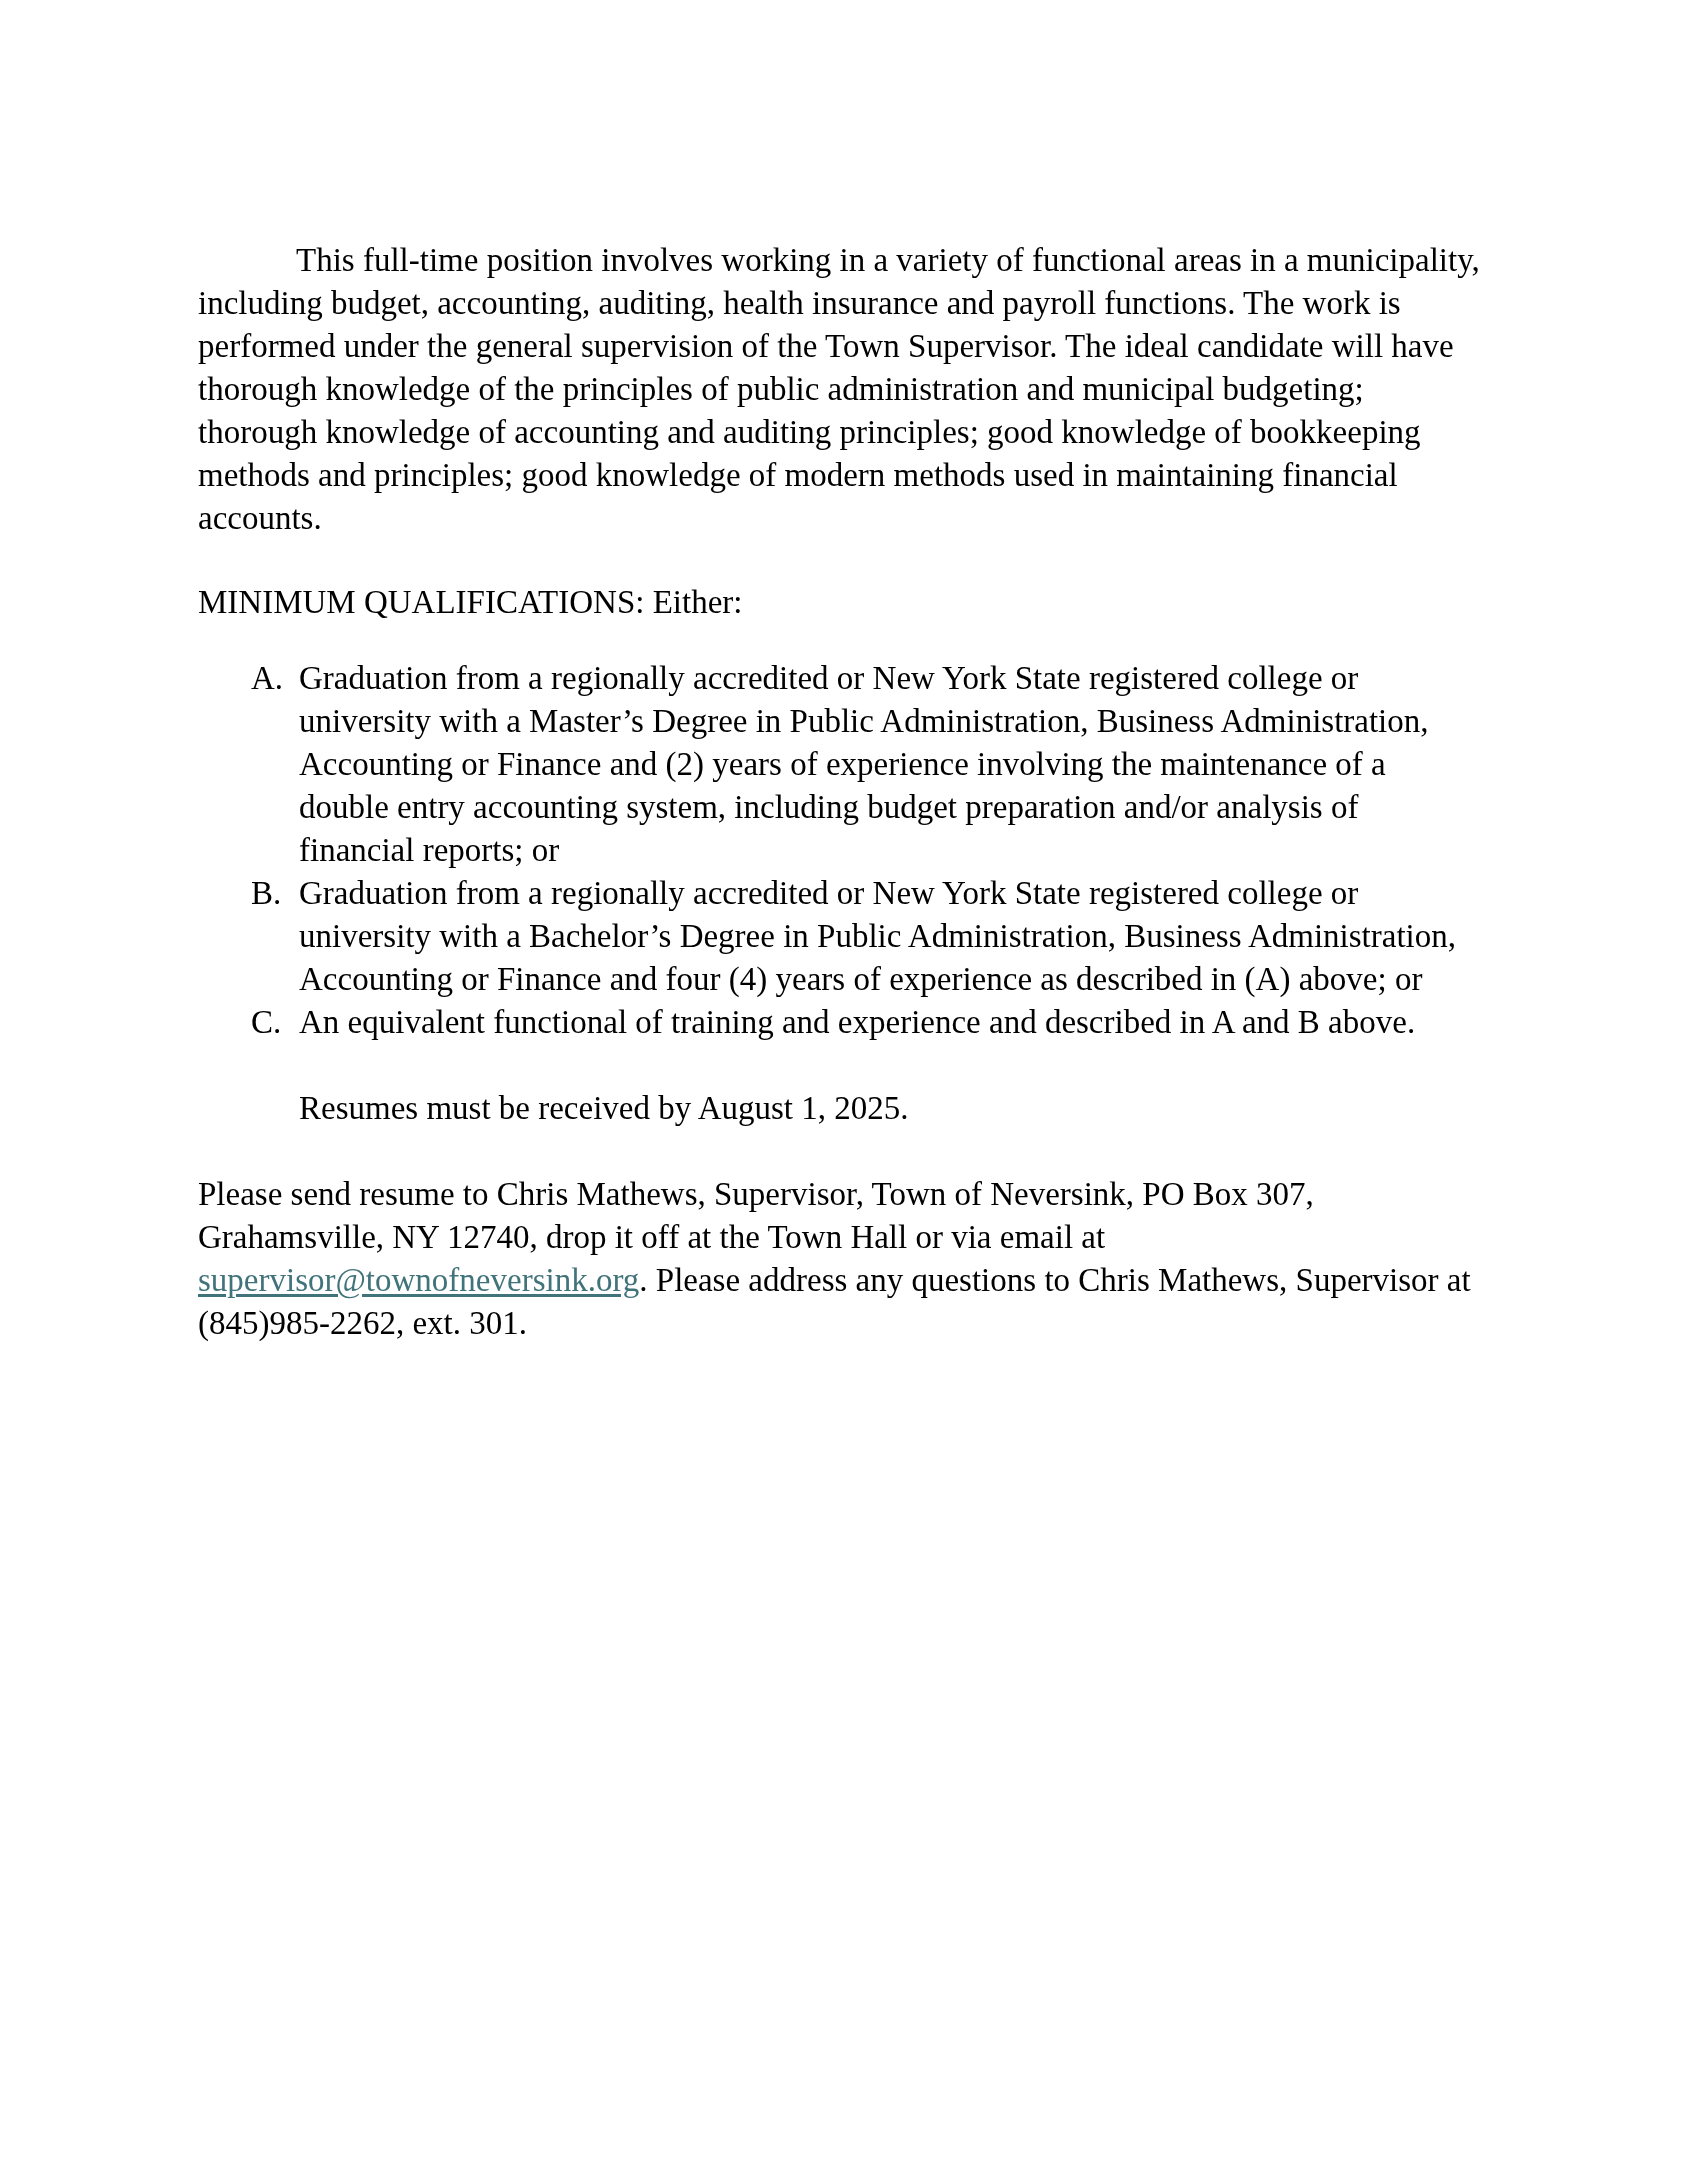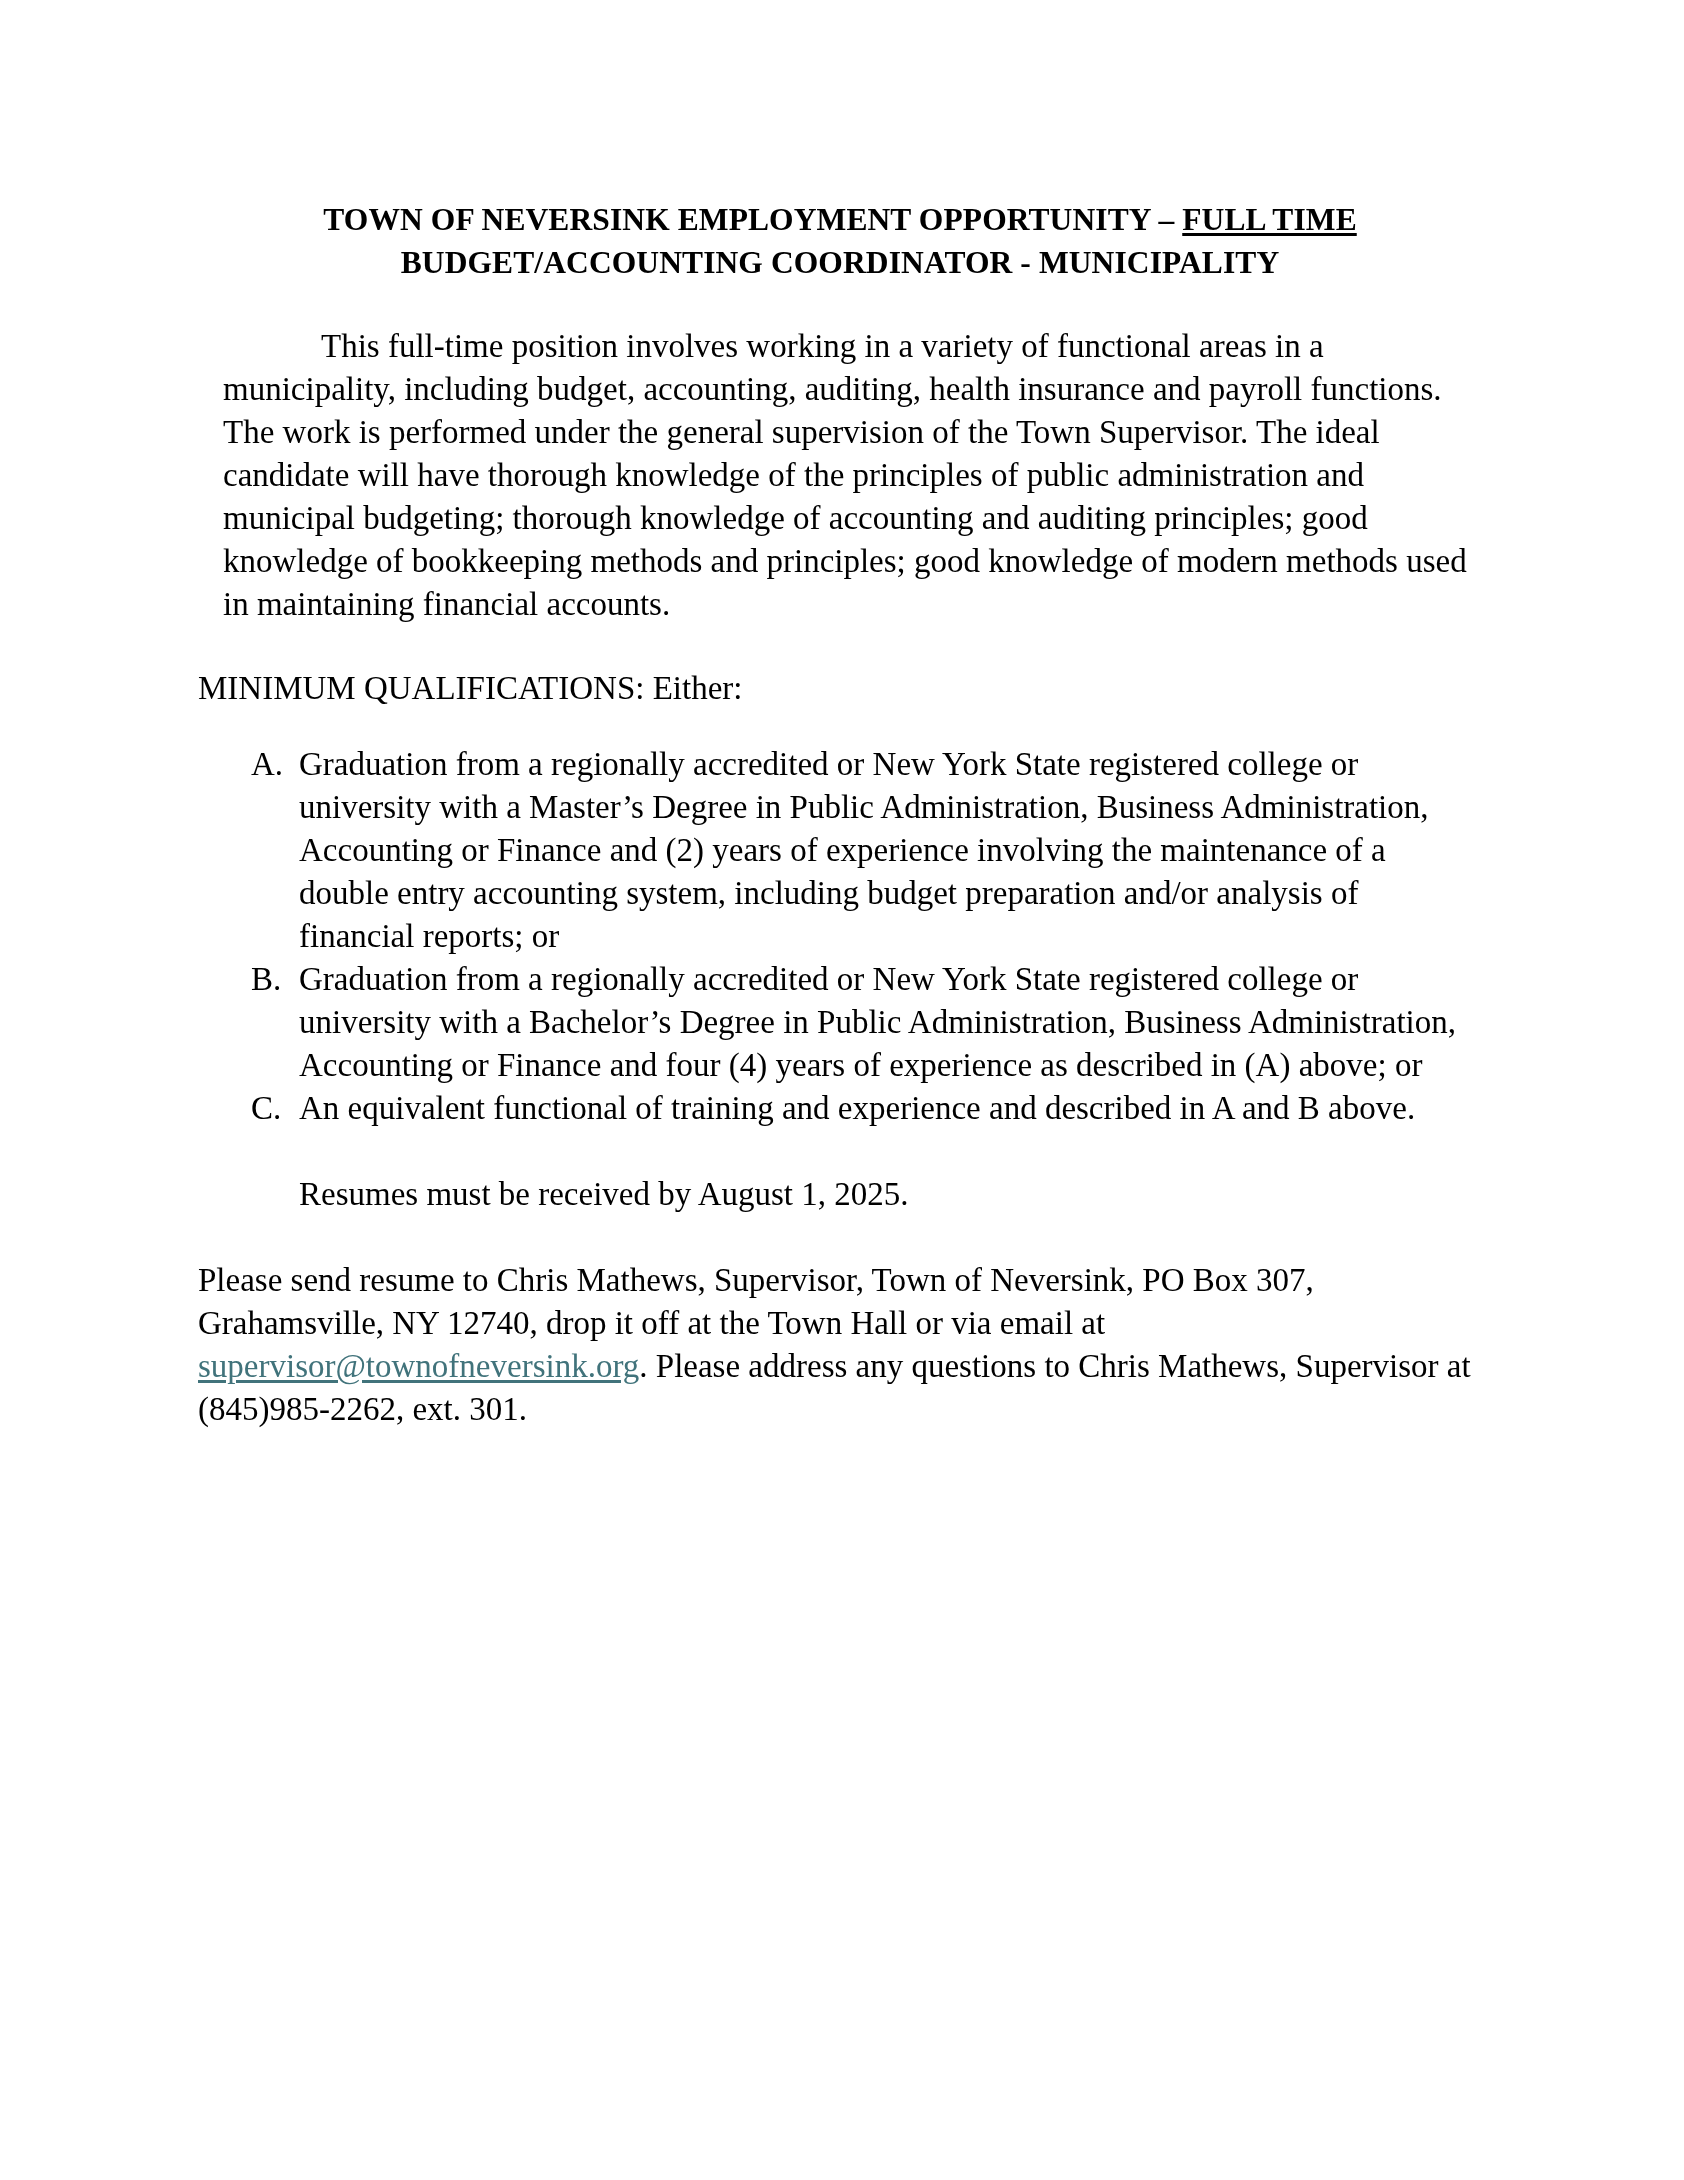--- a/index.html
+++ b/index.html
@@ -38,21 +38,20 @@
   
   .body-text {
     font-size: 33px;
     line-height: 43px;
   }
 
   .para-intro {
     margin-top: 41px;
     text-indent: 98px;
     text-align: left;
-    margin-left: 25px;
   }
 
   .section-head {
     margin-top: 41px;
   }
 
   
   .qual-list {
     list-style: none;
     margin: 0;
@@ -86,24 +85,20 @@
     text-decoration: underline;
     text-underline-offset: 2.6px;
     text-align: right;
   }
 </style>
 </head>
 <body>
 
 <div class="page">
 
-  <div class="title-block">
-    <span class="title-line"><span>TOWN OF NEVERSINK EMPLOYMENT OPPORTUNITY – </span><span class="underline">FULL TIME</span></span>
-    <span class="title-line">BUDGET/ACCOUNTING COORDINATOR - MUNICIPALITY</span>
-  </div>
 
   <p class="body-text para-intro">This full-time position involves working in a variety of functional areas in a municipality, including budget, accounting, auditing, health insurance and payroll functions. The work is performed under the general supervision of the Town Supervisor. The ideal candidate will have thorough knowledge of the principles of public administration and municipal budgeting; thorough knowledge of accounting and auditing principles; good knowledge of bookkeeping methods and principles; good knowledge of modern methods used in maintaining financial accounts.</p>
 
   <p class="body-text section-head">MINIMUM QUALIFICATIONS:  Either:</p>
 
   <ol class="qual-list body-text">
     <li class="qual-item">
       <span class="qual-marker">A.</span>
       <span>Graduation from a regionally accredited or New York State registered college or university with a Master’s Degree in Public Administration, Business Administration, Accounting or Finance and (2) years of experience involving the maintenance of a double entry accounting system, including budget preparation and/or analysis of financial reports; or</span>
     </li>

